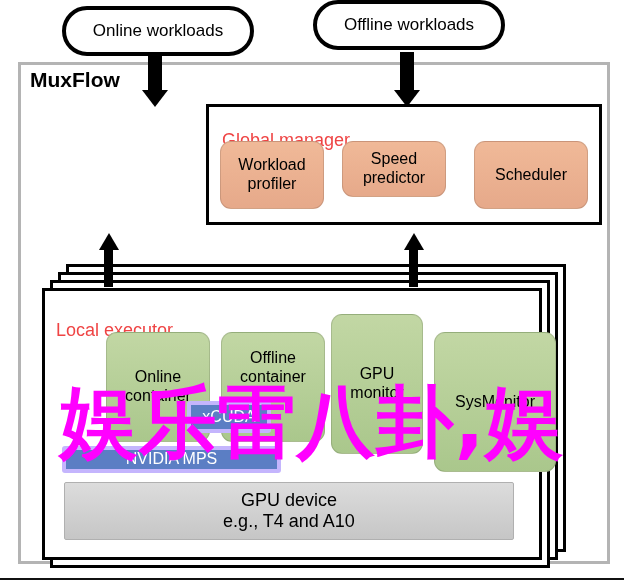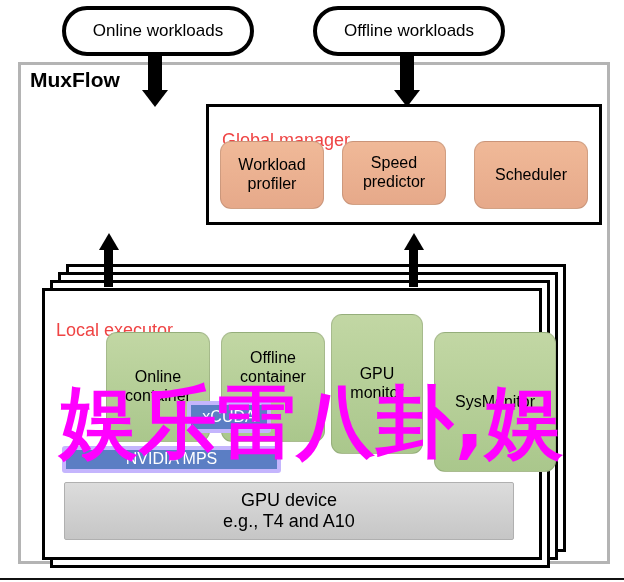--- a/index.html
+++ b/index.html
@@ -160,21 +160,21 @@
 </style>
 </head>
 <body>
 
 <div id="stage">
 
   <div class="abs pill" style="left:62px; top:6px; width:192px; height:50px;">
     <span>Online workloads</span>
   </div>
 
-  <div class="abs pill" style="left:313px; top:6px; width:192px; height:50px;">
+  <div class="abs pill" style="left:313px; top:0; width:192px; height:50px;">
     <span>Offline workloads</span>
   </div>
 
   <div class="abs" id="muxflow-frame" style="left:18px; top:62px; width:592px; height:502px;"></div>
 
   <div class="frame-title" style="left:30px; top:68px;">MuxFlow</div>
 
   <div class="abs arrow-down" style="left:141px; top:52px; width:28px; height:55px;">
     <div class="shaft" style="height:40px;"></div>
     <div class="head"></div>
@@ -189,21 +189,21 @@
   <div class="abs panel" style="left:206px; top:104px; width:396px; height:121px;"></div>
   <div class="panel-title" style="left:222px; top:106px;">Global manager</div>
 
   <div class="abs chip orange" style="left:220px; top:141px; width:104px; height:68px;">
     <span>
       <span>Workload</span><br>
       <span>profiler</span>
     </span>
   </div>
 
-  <div class="abs chip orange" style="left:342px; top:141px; width:104px; height:64px;">
+  <div class="abs chip orange" style="left:342px; top:141px; width:104px; height:56px;">
     <span>
       <span>Speed</span><br>
       <span>predictor</span>
     </span>
   </div>
 
   <div class="abs chip orange" style="left:474px; top:141px; width:114px; height:68px;">
     <span>Scheduler</span>
   </div>
 

